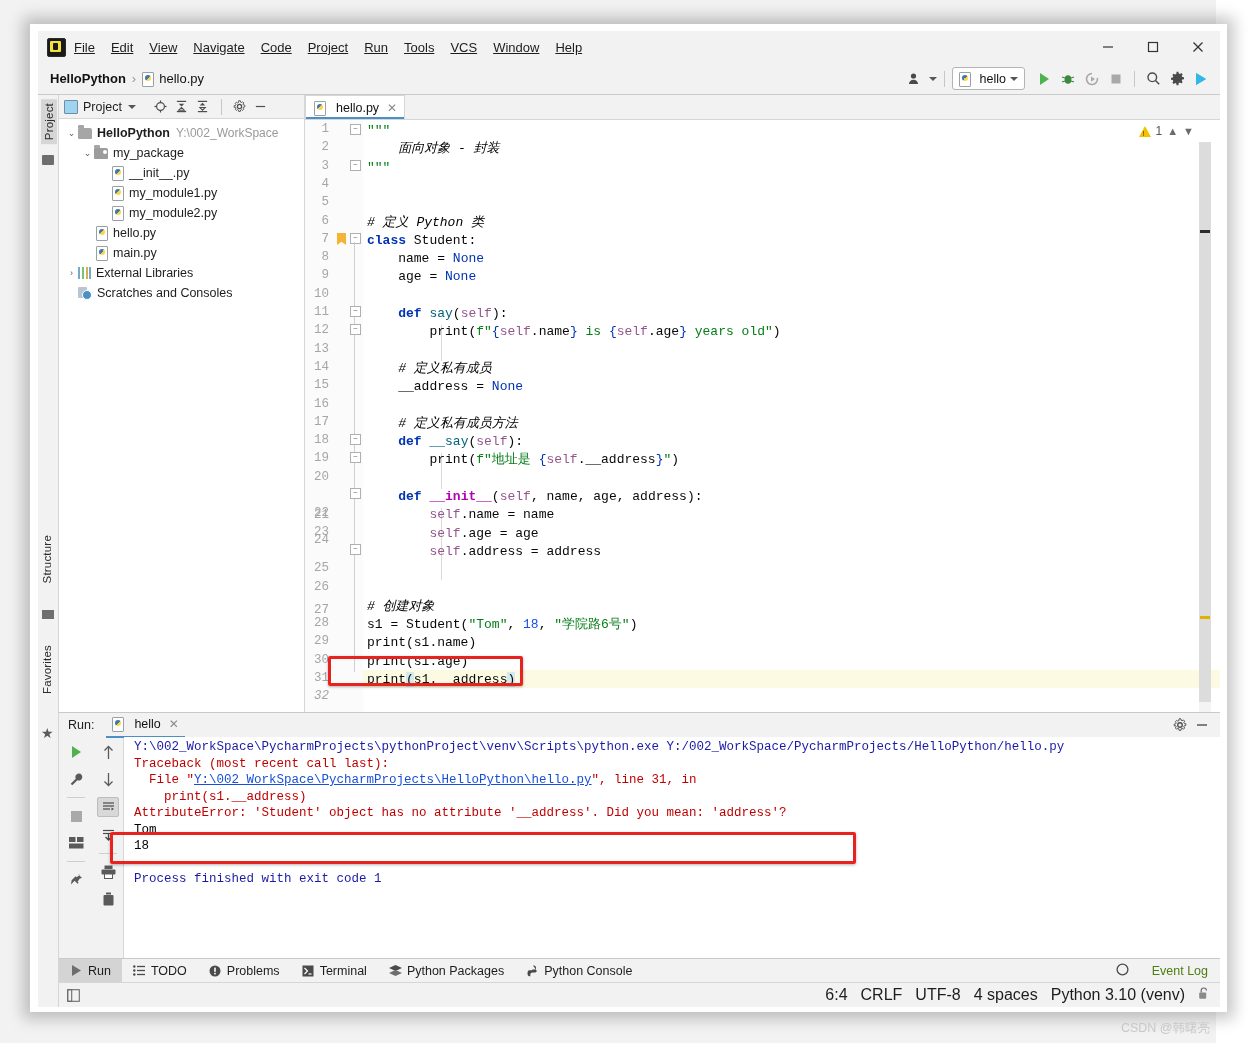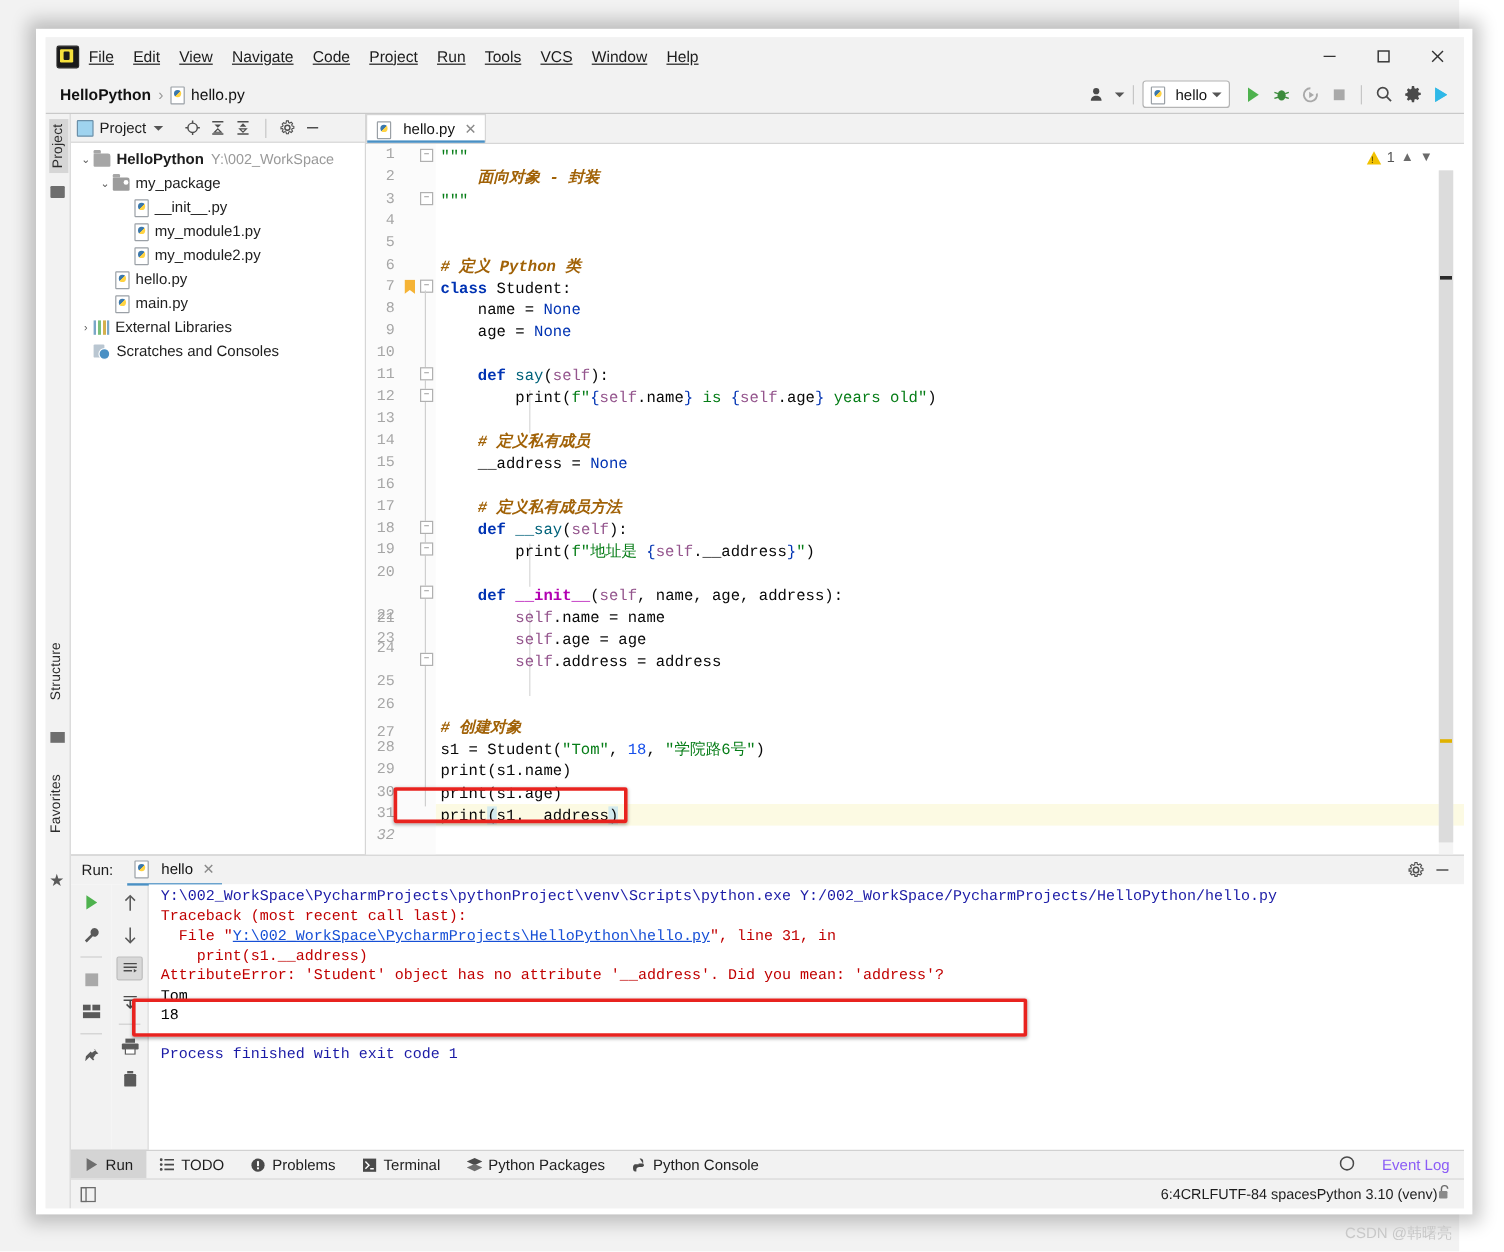--- a/index.html
+++ b/index.html
@@ -88,21 +88,21 @@
   .foldmark{position:absolute;width:9px;height:9px;border:1px solid #b0b0b0;color:#777;font-size:8px;
             line-height:7px;text-align:center;background:#fff;}
   .foldline{position:absolute;left:4px;width:1px;background:#cfcfcf;}
   .bookmark{position:absolute;left:32px;width:9px;height:12px;background:#f5b335;
             clip-path:polygon(0 0,100% 0,100% 100%,50% 72%,0 100%);}
   .code{position:relative;flex:1 1 auto;font-family:"Liberation Mono",monospace;font-size:13px;
         line-height:18.3px;color:#080808;padding-left:4px;overflow:hidden;}
   .cl{position:absolute;white-space:pre;left:4px;}
   .indentguide{position:absolute;width:1px;background:#d8d8d8;}
   .kw{color:#0033b3;font-weight:bold;}
-  .cm{color:#a16207;font-style:italic;font-weight:bold;}
+  .cm{color:#000000;font-style:italic;}
   .str{color:#067d17;}
   .num{color:#1750eb;}
   .cnst{color:#0033b3;}
   .fdef{color:#00627a;}
   .selfk{color:#94558d;}
   .magic{color:#b200b2;font-weight:bold;}
   .brace{color:#0033b3;}
   .hl{background:#d3eaee;}
   .curline{position:absolute;left:0;right:0;height:18px;background:#fcfae3;}
 
@@ -137,24 +137,24 @@
   .blu{color:#1a1aa6;}
   .err{color:#c00000;}
   .lnk{color:#1750d6;text-decoration:underline;}
   .blk{color:#000;}
 
   
   .toolwin{height:23px;background:#f2f2f2;display:flex;align-items:center;border-top:1px solid #c9c9c9;flex:0 0 auto;}
   .twitem{display:flex;align-items:center;gap:5px;font-size:12.5px;color:#1d1d1d;height:23px;padding:0 11px;}
   .twitem.sel{background:#d4d4d4;}
   .twitem .ti{width:13px;height:13px;display:flex;align-items:center;justify-content:center;color:#4a4a4a;}
-  .twright{margin-left:auto;display:flex;align-items:center;gap:23px;padding-right:12px;font-size:12.5px;color:#8b5cf6;}
+  .twright{margin-left:auto;display:flex;align-items:center;gap:23px;padding-right:12px;font-size:12.5px;color:#4d7c0f;}
   .statusbar{height:24px;background:#f2f2f2;display:flex;align-items:center;border-top:1px solid #d6d6d6;flex:0 0 auto;}
   .sbleft{display:flex;align-items:center;padding-left:7px;}
-  .sbright{margin-left:auto;display:flex;align-items:center;padding-right:10px;font-size:12px;color:#1d1d1d;justify-content:flex-end;}
+  .sbright{margin-left:auto;display:flex;align-items:center;gap:13px;padding-right:10px;font-size:16px;color:#1d1d1d;justify-content:flex-end;}
 
   .watermark{position:absolute;right:6px;bottom:6px;font-size:12.5px;color:#c8c8c8;
              font-family:"Liberation Sans",sans-serif;}
 </style>
 </head>
 <body>
 
 <div id="page">
   <div id="shadow"></div>
   <div id="win">

